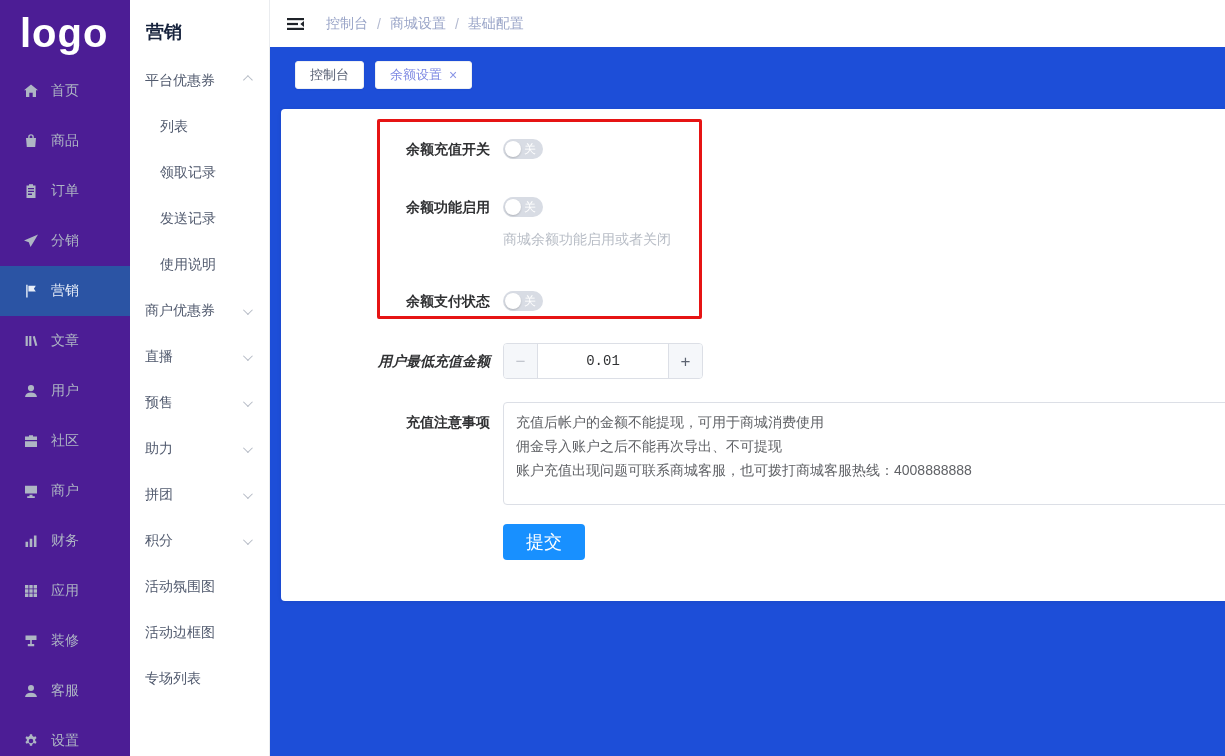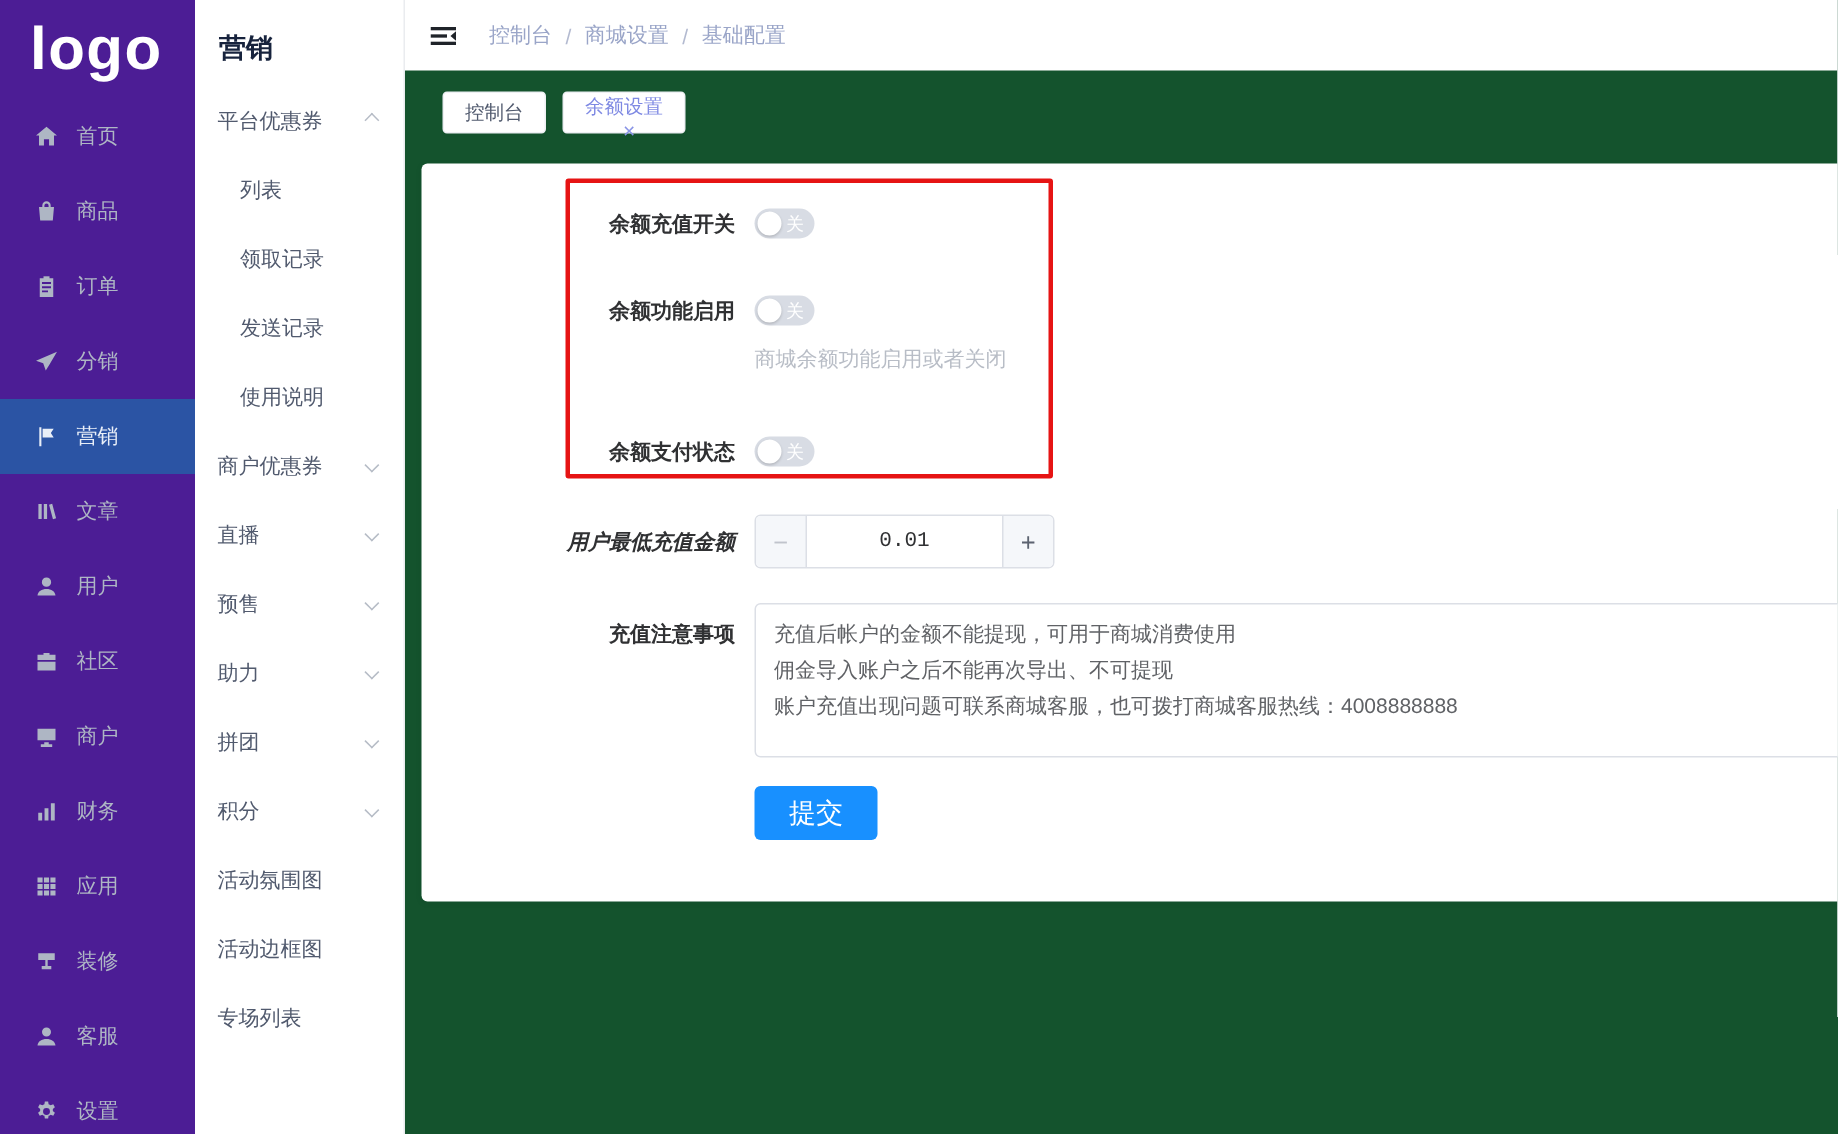--- a/index.html
+++ b/index.html
@@ -21,35 +21,35 @@
   .sub-sidebar { width:140px; flex:none; background:#fff; border-right:1px solid #eaecef; }
   .sub-title { padding:21px 0 15px 16px; font-size:18px; font-weight:bold; color:#17233d; line-height:22px; }
   .sub-item { height:46px; display:flex; align-items:center; justify-content:space-between;
     font-size:14px; color:#515a6e; padding:0 19px 0 15px; cursor:pointer; }
   .sub-item.child { padding-left:30px; }
   .chev { width:7px; height:7px; border-right:1.5px solid #b6bcc6; border-bottom:1.5px solid #b6bcc6; flex:none; }
   .chev.down { transform:rotate(45deg) translateY(-2px); }
   .chev.up   { transform:rotate(-135deg) translateY(2px); }
 
   
-  .main { flex:1; display:flex; flex-direction:column; min-width:0; background:#14532d; }
+  .main { flex:1; display:flex; flex-direction:column; min-width:0; background:#1d4ed8; }
   .topbar { height:47px; flex:none; background:#fff; display:flex; align-items:center; padding-left:17px; }
   .fold-ic { width:18px; height:16px; display:inline-flex; cursor:pointer; }
   .fold-ic svg { display:block; fill:#1f2329; }
   .breadcrumb { margin-left:21px; display:flex; align-items:center; gap:9px;
     font-size:14px; color:#9aa5c8; }
   .bc-link { cursor:pointer; }
   .bc-sep { color:#b3bad0; }
 
   .tags-bar { height:44px; flex:none; display:flex; align-items:flex-end;
     padding:0 0 2px 25px; gap:11px; }
   .tag-chip { height:28px; display:inline-flex; align-items:center; background:#fff;
     border:1px solid #eef0f3; border-radius:3px; padding:0 14px; font-size:13px;
     color:#515a6e; cursor:pointer; box-shadow:0 1px 2px rgba(0,0,0,.03); }
-  .tag-chip.active { color:#7e89e3;flex-direction:column; }
+  .tag-chip.active { color:#7e89e3; }
   .tag-close { margin-left:7px; font-size:14px; line-height:1; color:#8994e6; }
 
   .content { flex:1; padding:18px 0 0 11px; }
   .card { position:relative; background:#fff; border-radius:4px;
     box-shadow:0 1px 4px rgba(0,21,41,.08); margin-right:-20px;
     padding-top:30px; padding-bottom:41px; }
   .red-annotation { position:absolute; left:96px; top:10px; width:325px; height:200px;
     border:3px solid #e61414; border-radius:2px; pointer-events:none; }
 
   .frow { display:flex; }

